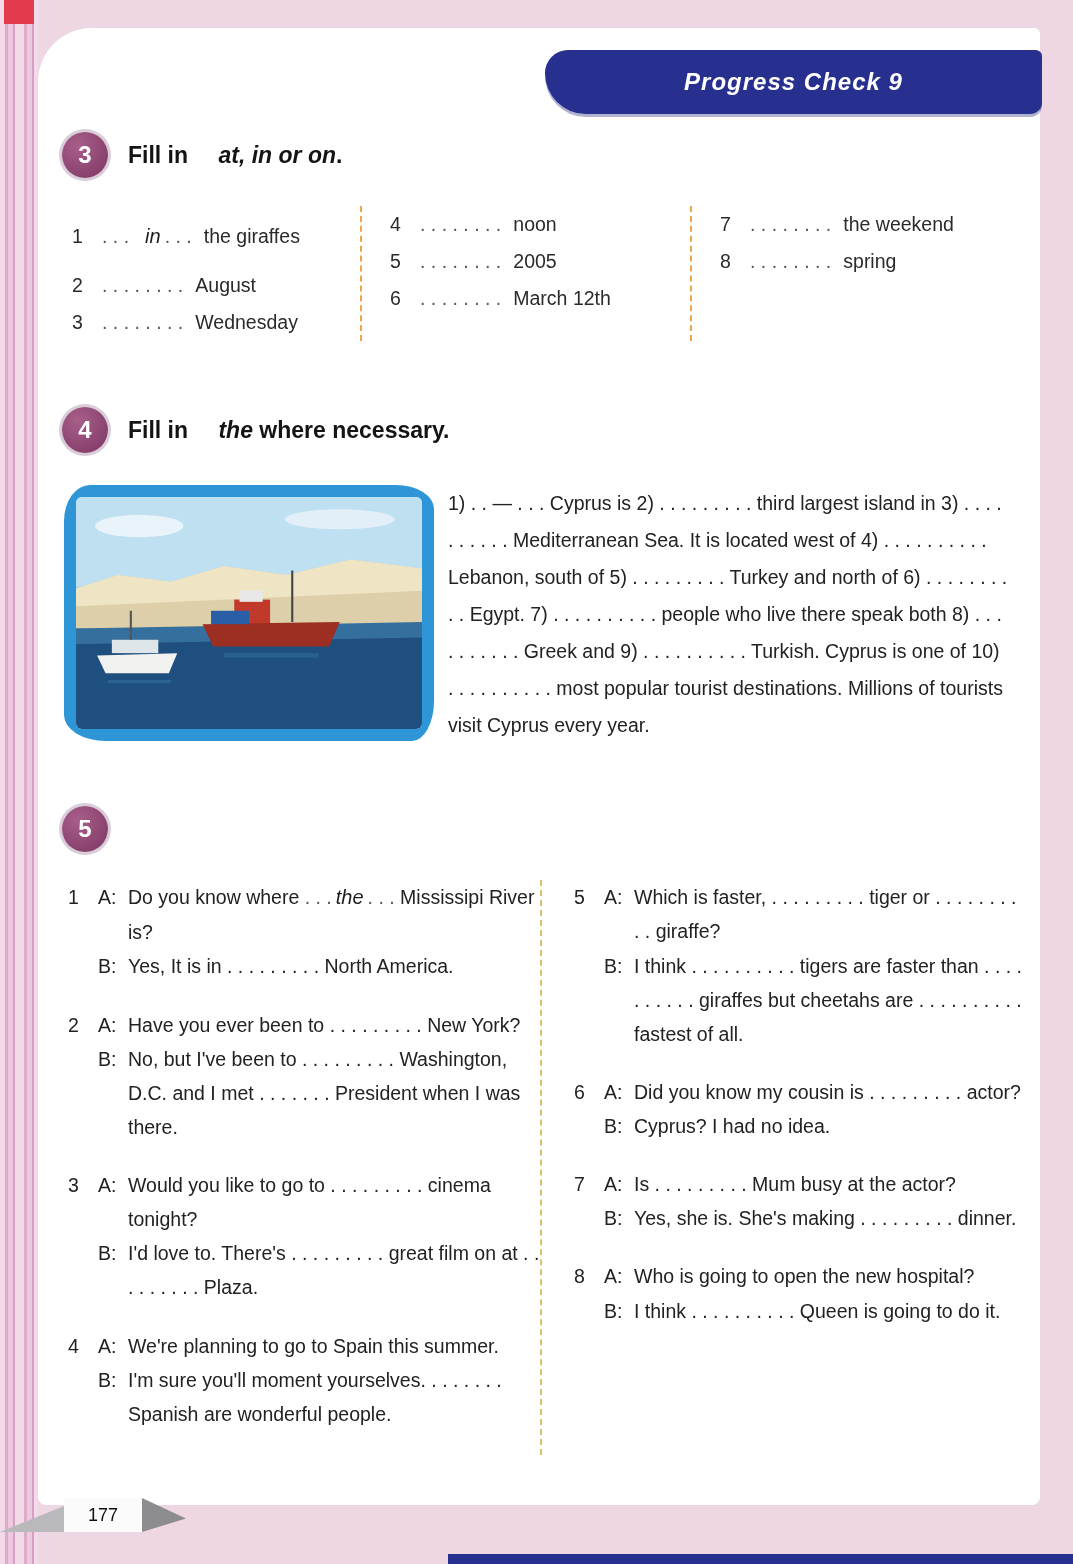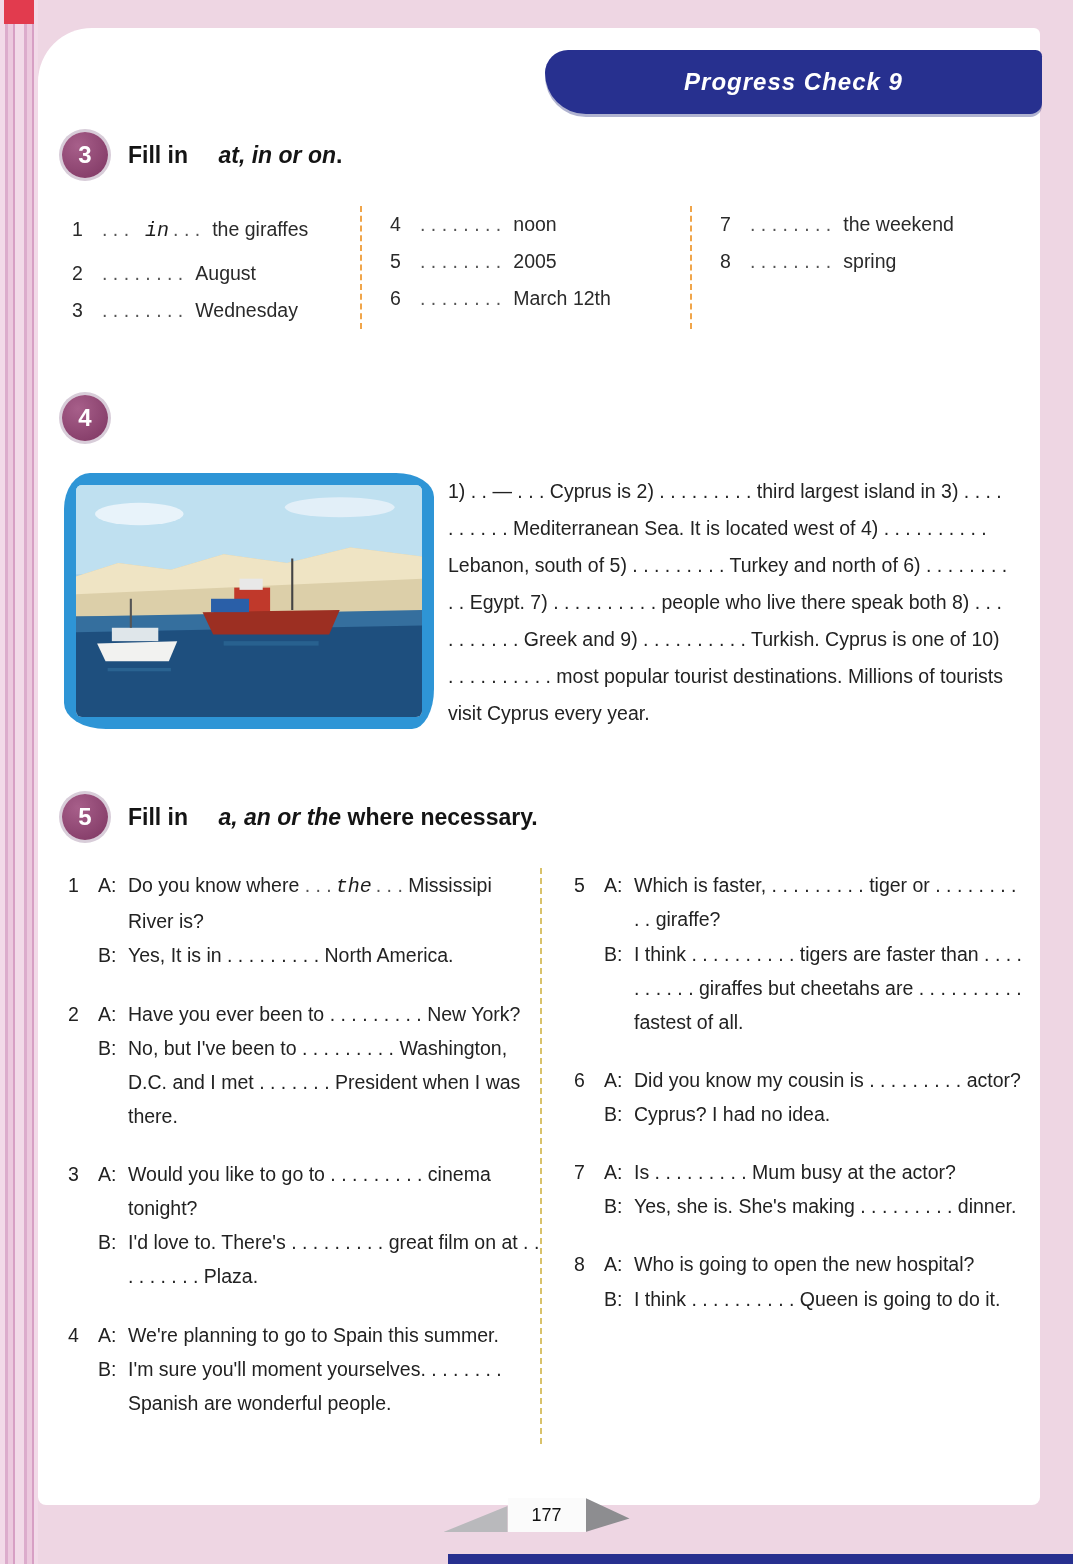--- a/index.html
+++ b/index.html
@@ -36,21 +36,21 @@
   .sec-head{display:flex;align-items:center;gap:20px;margin-left:24px;}
   .badge{
     width:46px;height:46px;border-radius:50%;flex:none;
     background:radial-gradient(circle at 35% 30%, #a75f8a, #7d3561);
     color:#fff;font-size:24px;font-weight:bold;
     display:flex;align-items:center;justify-content:center;
     box-shadow:0 0 0 3px #d8cdd9;
   }
   .sec-title{font-size:23px;font-weight:bold;color:#141414;}
   .sec-title .it{font-style:italic;margin-left:24px;}
-  .hand{font-family:Liberation Mono, monospace;font-style:italic;font-size:20px;color:#1d1d1d;margin:6px 4px;}
+  .hand{font-family:Liberation Sans, sans-serif;font-style:italic;font-size:20px;color:#1d1d1d;margin:12px 4px;}
   .dots{color:#555;}
   
   .ex3{margin-top:104px;}
   .ex3-grid{display:grid;grid-template-columns:288px 330px 1fr;margin:28px 10px 0 34px;}
   .ex3-col{display:flex;flex-direction:column;}
   .ex3-col.sep{border-left:2px dashed #f0a54a;padding-left:28px;}
   .ex3-item{display:flex;align-items:baseline;font-size:19.5px;color:#2a2a2a;line-height:37px;}
   .ex3-item .n{width:30px;flex:none;}
   .ex3-item .dots{margin-right:12px;}
   
@@ -68,21 +68,21 @@
   .ex5{margin-top:62px;}
   .ex5-grid{display:grid;grid-template-columns:472px 1fr;margin:28px 14px 0 30px;}
   .ex5-right{border-left:2px dashed #d9c26a;padding-left:32px;}
   .d-item{display:flex;margin-bottom:24px;font-size:19.5px;line-height:1.75;color:#222;}
   .d-num{width:30px;flex:none;}
   .d-turns{flex:1;display:flex;flex-direction:column;}
   .turn{display:flex;}
   .turn .sp{width:30px;flex:none;}
   .turn .tx{flex:1;}
   
-  .footer{position:absolute;top:1498px;left:0;width:100%;display:flex;justify-content:center;align-items:flex-end;}
+  .footer{position:absolute;top:1498px;left:0;width:100%;display:flex;align-items:flex-end;}
   .f-left{width:64px;height:26px;background:#b9b9bc;clip-path:polygon(0 100%,100% 0,100% 100%);}
   .f-num{width:78px;height:34px;background:#fbfbfb;display:flex;align-items:center;justify-content:center;font-size:18px;color:#111;}
   .f-right{width:44px;height:34px;background:#8d8d90;clip-path:polygon(0 0,100% 60%,0 100%);}
   .bottom-bar{position:absolute;bottom:0;left:448px;right:0;height:10px;background:#27308f;}
 </style>
 </head>
 <body>
 
 <div class="spine"></div>
 <div class="corner-red"></div>
@@ -142,20 +142,21 @@
           <span class="dots">. . . . . . . .</span>
           <span>spring</span>
         </div>
       </div>
     </div>
   </div>
 
   <div class="ex4">
     <div class="sec-head">
       <div class="badge">4</div>
+      <div class="sec-title"><span>Fill in </span><span class="it">the</span><span> where necessary.</span></div>
     </div>
     <div class="ex4-body">
       <div class="photo-frame">
         <div class="photo">
           <svg viewBox="0 0 328 208" preserveAspectRatio="none">
             <rect x="0" y="0" width="328" height="208" fill="#aed4ea"></rect>
             <rect x="0" y="0" width="328" height="80" fill="#bfe0f0"></rect>
             <ellipse cx="60" cy="26" rx="42" ry="10" fill="#e8f3fa"></ellipse>
             <ellipse cx="250" cy="20" rx="52" ry="9" fill="#e2eff8"></ellipse>
             <path d="M0,82 L40,70 90,76 140,62 200,70 260,56 328,64 328,120 0,126 Z" fill="#dccfa9"></path>
@@ -175,21 +176,20 @@
           </svg>
         </div>
       </div>
       <div class="ex4-text">1) . . — . . .  Cyprus is 2) . . . . . . . . .  third largest island in 3) . . . . . . . . . .  Mediterranean Sea. It is located west of 4) . . . . . . . . . .  Lebanon, south of 5) . . . . . . . . .  Turkey and north of 6) . . . . . . . . . .  Egypt. 7) . . . . . . . . . .  people who live there speak both 8) . . . . . . . . . .  Greek and 9) . . . . . . . . . .  Turkish. Cyprus is one of 10) . . . . . . . . . .  most popular tourist destinations. Millions of tourists visit Cyprus every year.</div>
     </div>
   </div>
 
   <div class="ex5">
     <div class="sec-head">
       <div class="badge">5</div>
-      <div class="sec-title"><span>Fill in </span><span class="it">a, an or the</span><span> where necessary.</span></div>
     </div>
     <div class="ex5-grid">
       <div class="ex5-left">
 
         <div class="d-item">
           <div class="d-num">1</div>
           <div class="d-turns">
             <div class="turn">
                 <span class="sp">A:</span>
                 <span class="tx"><span>Do you know where </span><span class="dots">. . .</span><span class="hand">the</span><span class="dots">. . .</span><span> Mississipi River is?</span></span>

